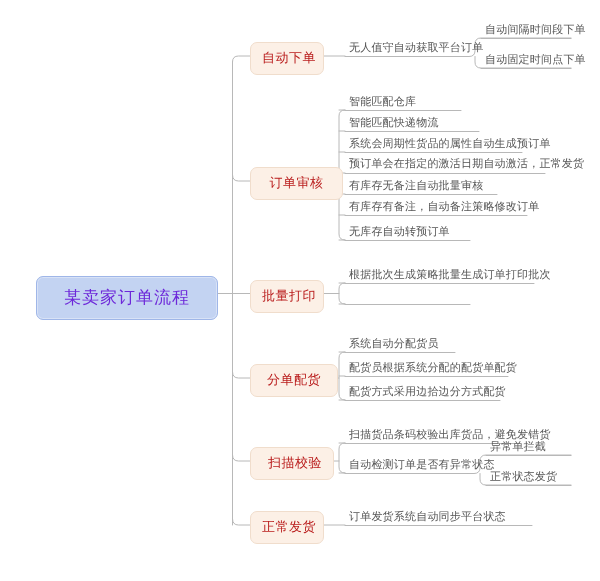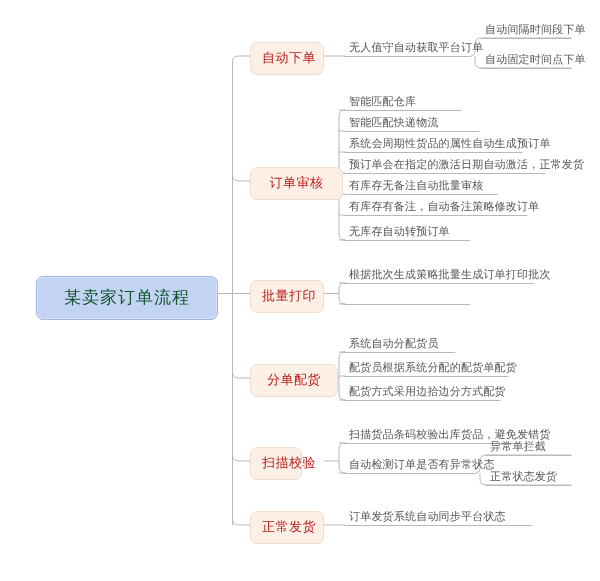--- a/index.html
+++ b/index.html
@@ -29,21 +29,21 @@
   .node {
     position: absolute;
     box-sizing: border-box;
     white-space: nowrap;
   }
   
   .root-node {
     background: #c3d3f2;
     border: 1px solid #9fb6e8;
     border-radius: 7px;
-    color: #14532d;
+    color: #6d28d9;
     font-size: 17px;
     letter-spacing: 1px;
     text-align: center;
     padding: 9px 14px 10px 14px;
     box-shadow: 0 0 0 1px rgba(255,255,255,0.35) inset;
   }
   
   .branch-node {
     background: #fcf0e6;
     border: 1px solid #f0ddcc;
@@ -145,34 +145,34 @@
 
   <div class="node branch-node" style="left:250px; top:42px; width:74px;">自动下单</div>
   <div class="node leaf-node" style="left:345px; top:41px;">无人值守自动获取平台订单</div>
   <div class="node leaf-node" style="left:481px; top:23px;">自动间隔时间段下单</div>
   <div class="node leaf-node" style="left:481px; top:53px;">自动固定时间点下单</div>
 
   <div class="node branch-node" style="left:250px; top:167px; width:93px;">订单审核</div>
   <div class="node leaf-node" style="left:345px; top:95px;">智能匹配仓库</div>
   <div class="node leaf-node" style="left:345px; top:116px;">智能匹配快递物流</div>
   <div class="node leaf-node" style="left:345px; top:137px;">系统会周期性货品的属性自动生成预订单</div>
-  <div class="node leaf-node" style="left:345px; top:158px;">预订单会在指定的激活日期自动激活，正常发货</div>
+  <div class="node leaf-node" style="left:345px; top:158px;font-family:Liberation Mono, monospace;">预订单会在指定的激活日期自动激活，正常发货</div>
   <div class="node leaf-node" style="left:345px; top:179px;">有库存无备注自动批量审核</div>
   <div class="node leaf-node" style="left:345px; top:200px;">有库存有备注，自动备注策略修改订单</div>
   <div class="node leaf-node" style="left:345px; top:225px;text-align:right;">无库存自动转预订单</div>
 
   <div class="node branch-node" style="left:250px; top:280px; width:74px;">批量打印</div>
   <div class="node leaf-node" style="left:345px; top:268px;">根据批次生成策略批量生成订单打印批次</div>
 
   <div class="node branch-node" style="left:250px; top:364px; width:88px;">分单配货</div>
   <div class="node leaf-node" style="left:345px; top:337px;">系统自动分配货员</div>
   <div class="node leaf-node" style="left:345px; top:361px;">配货员根据系统分配的配货单配货</div>
   <div class="node leaf-node" style="left:345px; top:385px;">配货方式采用边拾边分方式配货</div>
 
-  <div class="node branch-node" style="left:250px; top:447px; width:52px;">扫描校验</div>
+  <div class="node branch-node" style="left:250px; top:447px; width:84px;text-align:right;">扫描校验</div>
   <div class="node leaf-node" style="left:345px; top:428px;">扫描货品条码校验出库货品，避免发错货</div>
   <div class="node leaf-node" style="left:345px; top:458px;">自动检测订单是否有异常状态</div>
   <div class="node leaf-node" style="left:486px; top:440px;">异常单拦截</div>
   <div class="node leaf-node" style="left:486px; top:470px;">正常状态发货</div>
 
   <div class="node branch-node" style="left:250px; top:511px; width:74px;">正常发货</div>
   <div class="node leaf-node" style="left:345px; top:510px;">订单发货系统自动同步平台状态</div>
 
 </div>
 

